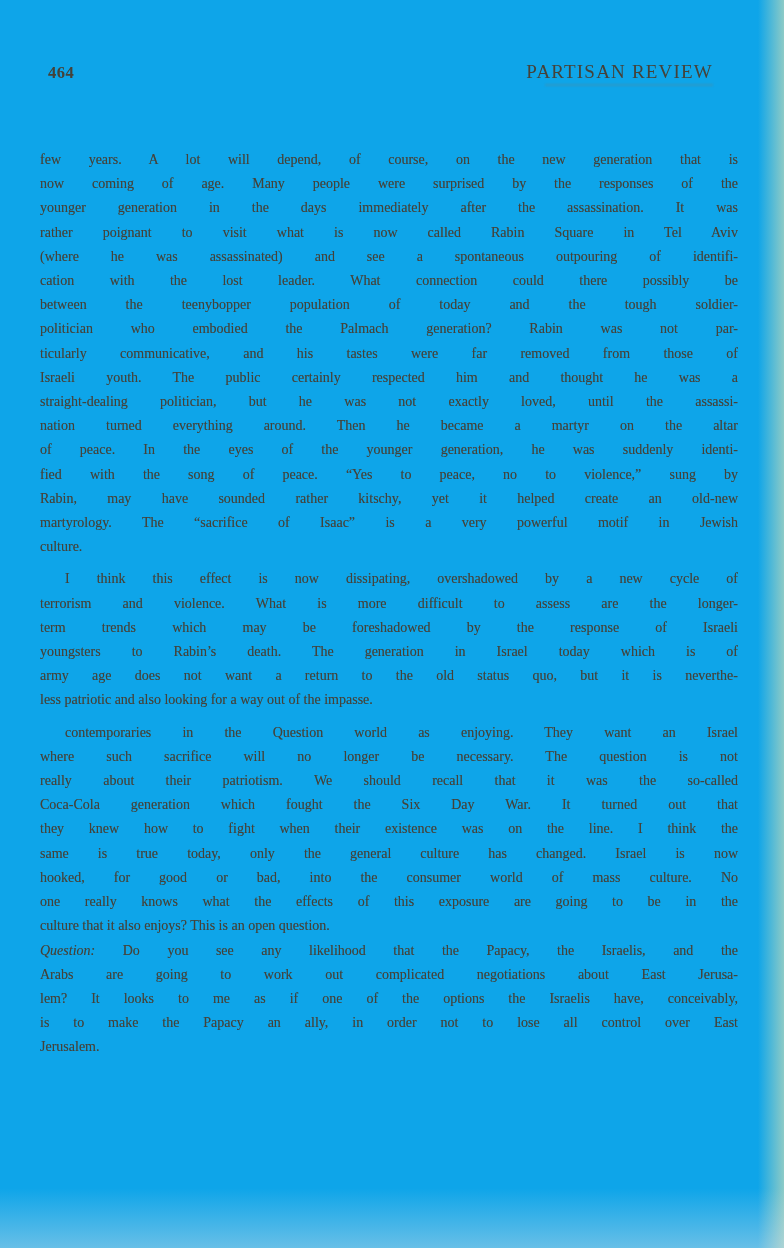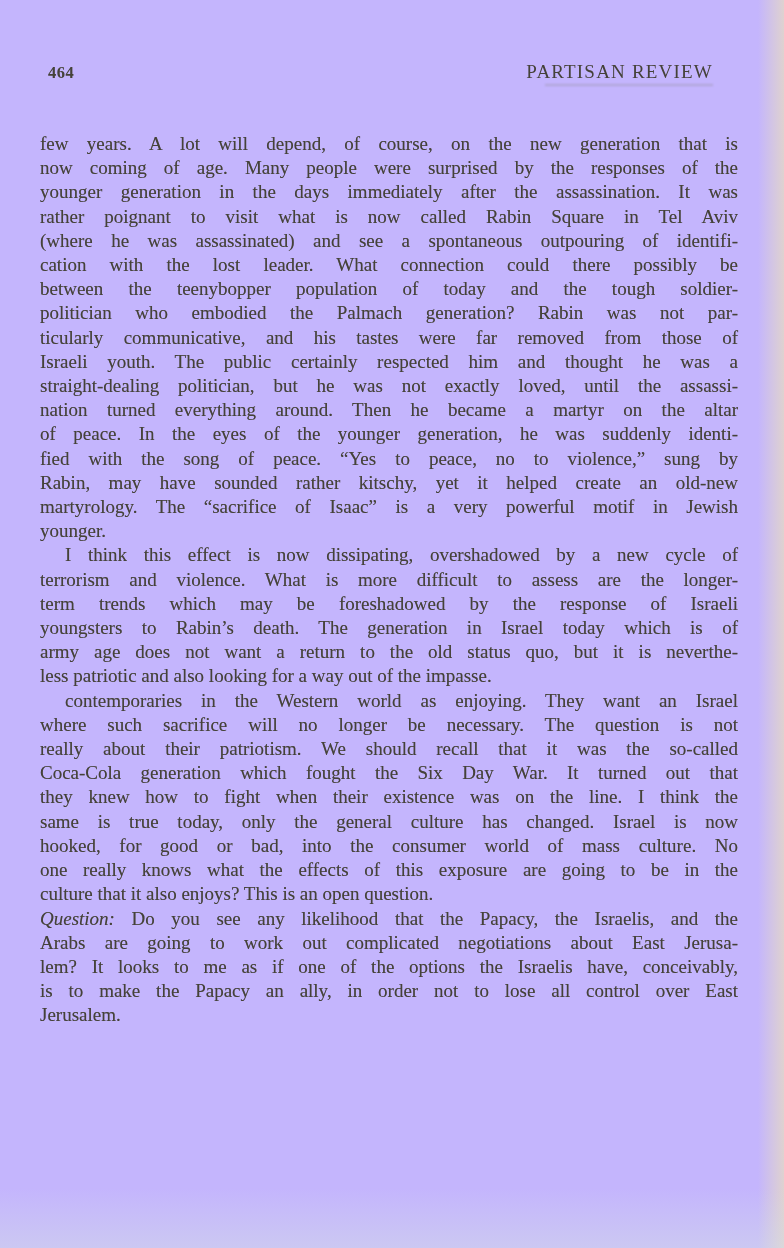--- a/index.html
+++ b/index.html
@@ -4,21 +4,21 @@
 <style>
   html, body {
     margin: 0;
     padding: 0;
     background: #e8e8e6;
   }
   .page {
     position: relative;
     width: 784px;
     height: 1248px;
-    background: #c4b5fd;
+    background: #0ea5e9;
     overflow: hidden;
     font-family: "Liberation Serif", "DejaVu Serif", serif;
     color: #454239;
   }
   
   .edge-right {
     position: absolute;
     top: 0; right: 0;
     width: 26px; height: 100%;
     background: linear-gradient(to right, rgba(247,238,195,0), rgba(245,234,170,0.55));
@@ -53,30 +53,30 @@
     font-size: 16.5px;
     letter-spacing: 0.5px;
   }
   .journal-title {
     font-size: 19px;
     letter-spacing: 1.2px;
   }
   
   .body-text {
     position: absolute;
-    top: 132px;
+    top: 148px;
     left: 40px;
     width: 698px;
-    font-size: 19px;
+    font-size: 14px;
     line-height: 24.2px;
     text-shadow: 0 0 0.5px rgba(72,68,58,0.45);
   }
   .paragraph { margin: 0; }
   .paragraph.gap-before { }
-  .paragraph.indent .line:first-child { text-indent: 25px; }
+  .paragraph.indent .line:first-child { text-indent: 25px; margin-top: 8px; }
   .line { text-align: left; }
   .line.just {
     text-align: justify;
     text-align-last: justify;
   }
   .line em {
     font-style: italic;
   }
 </style>
 </head>
@@ -103,32 +103,32 @@
         <div class="line just">between the teenybopper population of today and the tough soldier-</div>
         <div class="line just">politician who embodied the Palmach generation? Rabin was not par-</div>
         <div class="line just">ticularly communicative, and his tastes were far removed from those of</div>
         <div class="line just">Israeli youth. The public certainly respected him and thought he was a</div>
         <div class="line just">straight-dealing politician, but he was not exactly loved, until the assassi-</div>
         <div class="line just">nation turned everything around. Then he became a martyr on the altar</div>
         <div class="line just">of peace. In the eyes of the younger generation, he was suddenly identi-</div>
         <div class="line just">fied with the song of peace. “Yes to peace, no to violence,” sung by</div>
         <div class="line just">Rabin, may have sounded rather kitschy, yet it helped create an old-new</div>
         <div class="line just">martyrology. The “sacrifice of Isaac” is a very powerful motif in Jewish</div>
-        <div class="line">younger.</div>
+        <div class="line">culture.</div>
       </div>
       <div class="paragraph indent">
         <div class="line just">I think this effect is now dissipating, overshadowed by a new cycle of</div>
         <div class="line just">terrorism and violence. What is more difficult to assess are the longer-</div>
         <div class="line just">term trends which may be foreshadowed by the response of Israeli</div>
         <div class="line just">youngsters to Rabin’s death. The generation in Israel today which is of</div>
         <div class="line just">army age does not want a return to the old status quo, but it is neverthe-</div>
         <div class="line">less patriotic and also looking for a way out of the impasse.</div>
       </div>
       <div class="paragraph indent">
-        <div class="line just">contemporaries in the Western world as enjoying. They want an Israel</div>
+        <div class="line just">contemporaries in the Question world as enjoying. They want an Israel</div>
         <div class="line just">where such sacrifice will no longer be necessary. The question is not</div>
         <div class="line just">really about their patriotism. We should recall that it was the so-called</div>
         <div class="line just">Coca-Cola generation which fought the Six Day War. It turned out that</div>
         <div class="line just">they knew how to fight when their existence was on the line. I think the</div>
         <div class="line just">same is true today, only the general culture has changed. Israel is now</div>
         <div class="line just">hooked, for good or bad, into the consumer world of mass culture. No</div>
         <div class="line just">one really knows what the effects of this exposure are going to be in the</div>
         <div class="line">culture that it also enjoys? This is an open question.</div>
       </div>
       <div class="paragraph gap-before">

